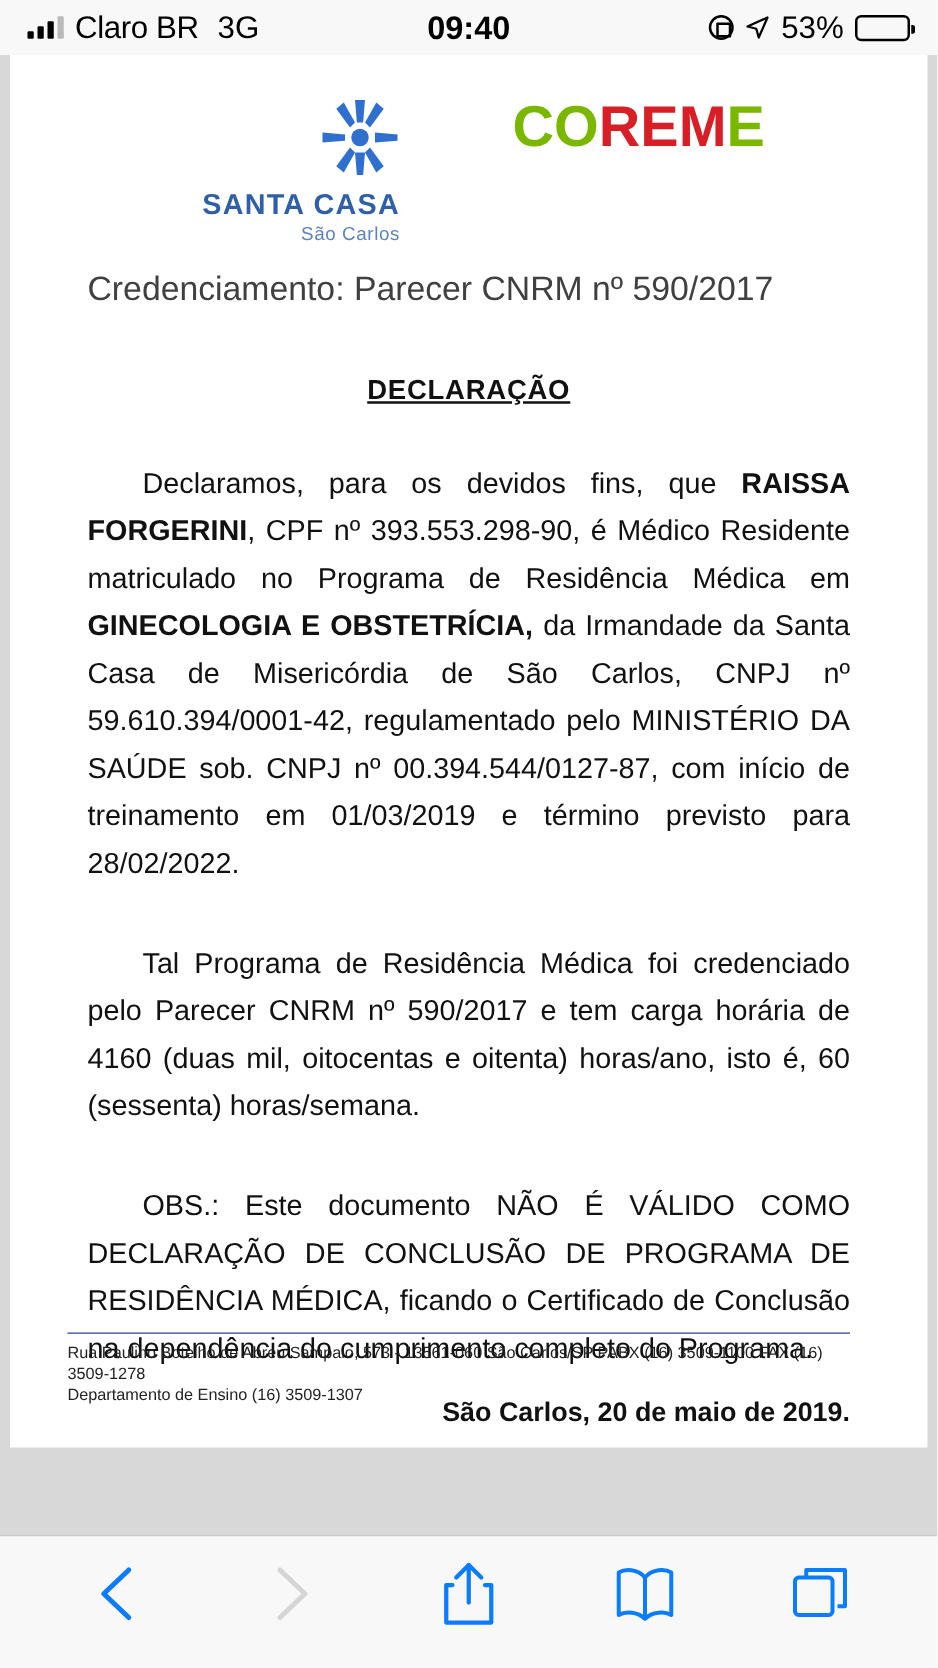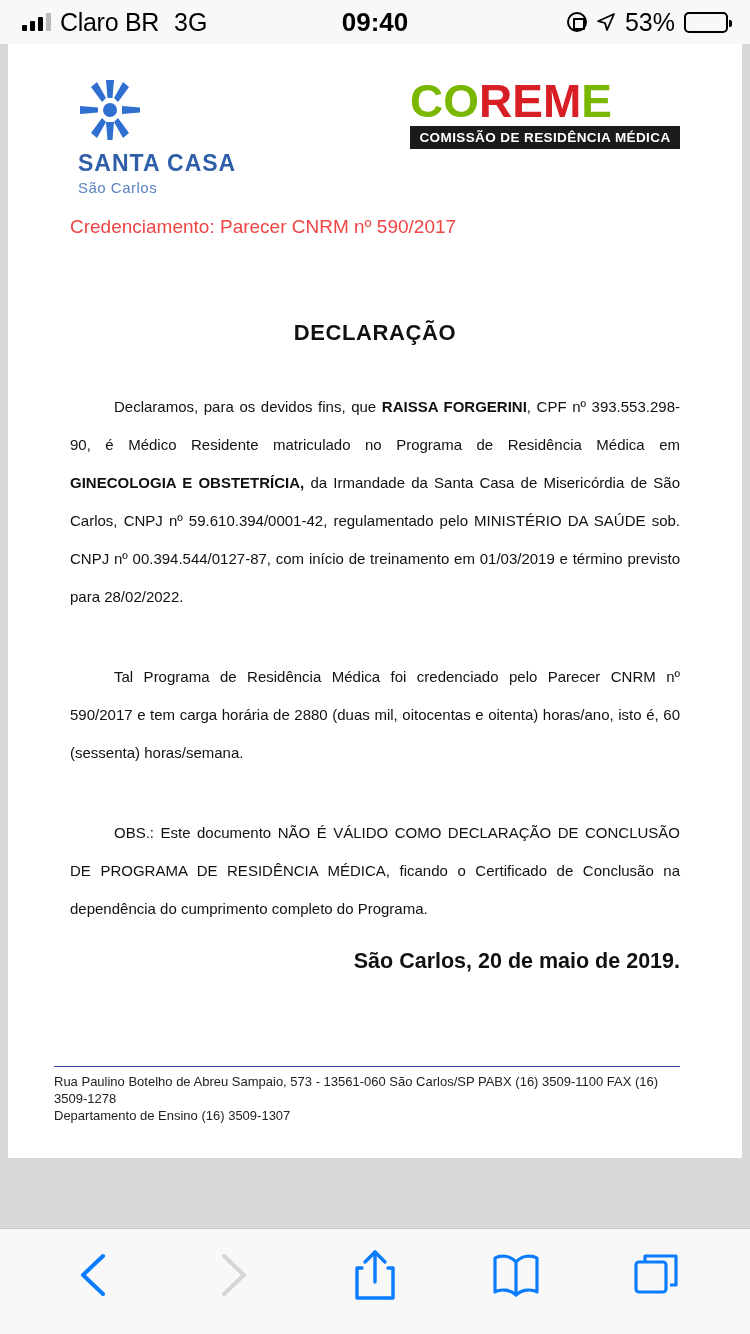--- a/index.html
+++ b/index.html
@@ -97,41 +97,41 @@
     position: relative;
   }
   .page {
     position: absolute;
     left: 8px; right: 8px; top: 0; bottom: 70px;
     background: #fff;
     padding: 34px 62px 0 62px;
     color: #111;
   }
   .letterhead { display: flex; align-items: flex-start; justify-content: space-between; }
-  .sc-logo { display: flex; flex-direction: column; align-items: flex-start; width: 250px; padding-left: 8px;}
+  .sc-logo { display: flex; flex-direction: column; align-items: flex-end; width: 250px; padding-left: 8px;}
   .cross { width: 64px; height: 64px; }
   .sc-name { font-size: 23px; font-weight: bold; color: #2f5fa8; letter-spacing: 1px; margin-top: 8px;}
   .sc-sub { font-size: 15px; color: #5b83c2; letter-spacing: 0.5px; margin-top: 2px; }
   .coreme { width: 270px; }
   .coreme-word { display: flex; }
   .coreme-word span { font-size: 46px; font-weight: bold; font-family: "Liberation Sans", sans-serif; line-height: 1; }
   .cl-green { color: #7ab800; }
   .cl-red { color: #d81f26; }
   .coreme-top { background: #ffffff; display: inline-flex; }
   .coreme-bar {
     background: #1b1b1b; color: #fff; font-size: 13.5px; letter-spacing: 0.4px;
     text-align: center; padding: 4px 2px; margin-top: 2px; font-weight: bold;
   }
-  .cred { font-size: 19px; margin-top: 20px; color: #ef4444; }
+  .cred { font-size: 27px; margin-top: 20px; color: #404040; }
   .title {
-    text-align: center; font-weight: bold; font-size: 22px; 
-    margin-top: 82px; letter-spacing: 0.6px;
+    text-align: center; font-weight: bold; font-size: 22px; text-decoration: underline;
+    margin-top: 52px; letter-spacing: 0.6px;
   }
   .para {
-    font-size: 15px; line-height: 38px; text-align: justify; margin-top: 42px;
+    font-size: 23px; line-height: 38px; text-align: justify; margin-top: 42px;
     color: #111;
   }
   .para.indent { text-indent: 44px; }
   .cityline { text-align: right; font-weight: bold; font-size: 21.5px; margin-top: 21px; }
   .footer {
     position: absolute; left: 46px; right: 62px; bottom: 34px;
     border-top: 1.5px solid #2f3fa0; padding-top: 6px;
     text-align: left; font-size: 13px; color: #222; line-height: 17px;
   }
 
@@ -200,30 +200,29 @@
 
         <div class="coreme">
           <div class="coreme-word coreme-top">
             <span class="cl-green">C</span>
             <span class="cl-green">O</span>
             <span class="cl-red">R</span>
             <span class="cl-red">E</span>
             <span class="cl-red">M</span>
             <span class="cl-green">E</span>
           </div>
-          <div class="coreme-bar">COMISSÃO DE RESIDÊNCIA MÉDICA</div>
         </div>
       </div>
 
       <div class="cred">Credenciamento: Parecer CNRM nº 590/2017</div>
 
       <div class="title">DECLARAÇÃO</div>
 
       <div class="para indent">Declaramos, para os devidos fins, que <b>RAISSA FORGERINI</b>, CPF nº 393.553.298-90, é Médico Residente matriculado no Programa de Residência Médica em <b>GINECOLOGIA E OBSTETRÍCIA,</b> da Irmandade da Santa Casa de Misericórdia de São Carlos, CNPJ nº 59.610.394/0001-42, regulamentado pelo MINISTÉRIO DA SAÚDE sob. CNPJ nº 00.394.544/0127-87, com início de treinamento em 01/03/2019 e término previsto para 28/02/2022.</div>
-      <div class="para indent">Tal Programa de Residência Médica foi credenciado pelo Parecer CNRM nº 590/2017 e tem carga horária de 2880 (duas mil, oitocentas e oitenta) horas/ano, isto é, 60 (sessenta) horas/semana.</div>
+      <div class="para indent">Tal Programa de Residência Médica foi credenciado pelo Parecer CNRM nº 590/2017 e tem carga horária de 4160 (duas mil, oitocentas e oitenta) horas/ano, isto é, 60 (sessenta) horas/semana.</div>
       <div class="para indent">OBS.: Este documento NÃO É VÁLIDO COMO DECLARAÇÃO DE CONCLUSÃO DE PROGRAMA DE RESIDÊNCIA MÉDICA, ficando o Certificado de Conclusão na dependência do cumprimento completo do Programa.</div>
 
       <div class="cityline">São Carlos, 20 de maio de 2019.</div>
 
       <div class="footer">
         <div>Rua  Paulino Botelho de Abreu Sampaio, 573 - 13561-060   São Carlos/SP  PABX  (16)  3509-1100    FAX  (16)  3509-1278</div>
         <div>Departamento de Ensino (16) 3509-1307</div>
       </div>
     </div>
   </div>

